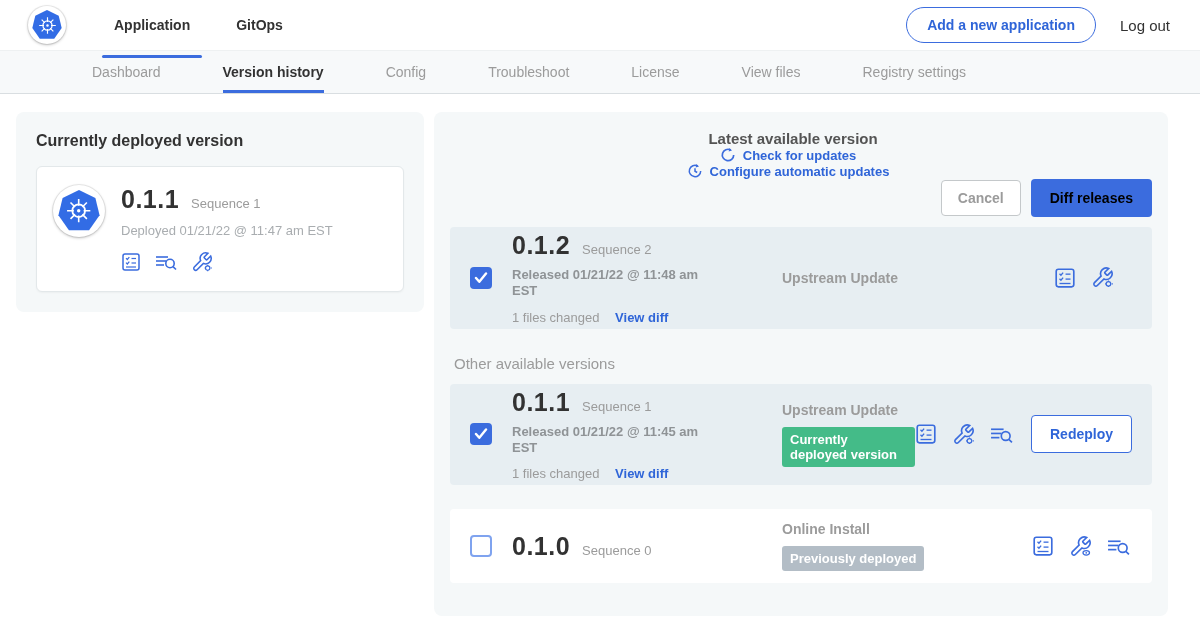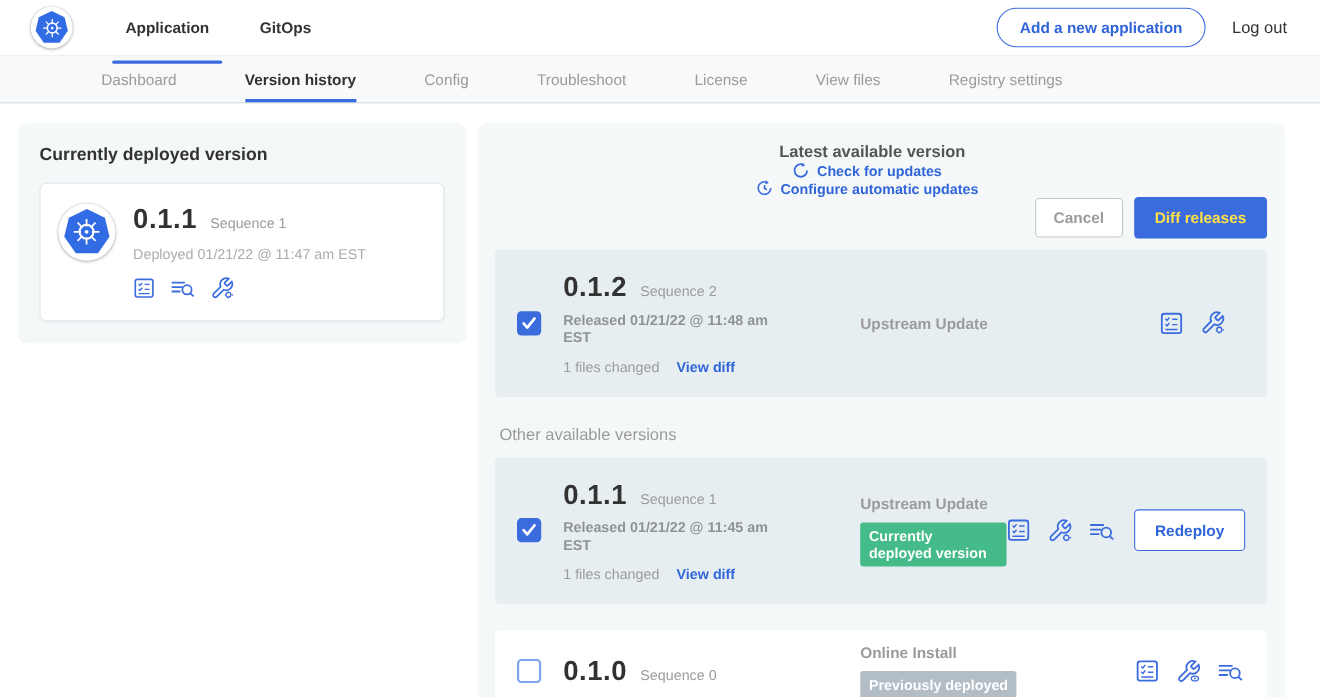--- a/index.html
+++ b/index.html
@@ -47,23 +47,23 @@
   .icon { display:inline-flex; cursor:pointer; color:#3b6cde; }
   
   .right-panel { flex:1; padding:12px 16px 16px; min-height:504px; }
   .vh-header { display:flex; align-items:center; padding:6px 0 10px;flex-direction:column; }
   .vh-title { font-size:15px; font-weight:700; color:#545454; margin-right:16px; }
   .vh-link { display:flex; align-items:center; gap:7px; color:#2f65d8; font-size:13px; font-weight:700; cursor:pointer; margin-right:26px; }
   .vh-buttons { margin-left:auto; display:flex; align-items:center; gap:10px; }
   .btn { border-radius:4px; font-weight:700; font-size:14px; padding:9px 16px; border:1px solid transparent;
          cursor:pointer; font-family:inherit; }
   .btn-gray-outline { background:#fff; border-color:#c4c8ca; color:#9b9b9b; }
-  .btn-primary { background:#3b6cde; color:#fde047; padding:10px 18px; }
+  .btn-primary { background:#3b6cde; color:#000000; padding:10px 18px; }
   .btn-blue-outline { background:#fff; border-color:#3b6cde; color:#2f65d8; padding:10px 18px; }
-  .version-row { display:flex; align-items:center; border-radius:4px; padding:20px 20px; }
+  .version-row { display:flex; align-items:center; border-radius:4px; padding:4px 20px; }
   .row-blue { background:#e7eef2; }
   .row-white { background:#fff; padding:12px 20px; }
   .cbx { width:22px; height:22px; border-radius:4px; flex:0 0 22px; margin-right:20px; cursor:pointer;
          display:flex; align-items:center; justify-content:center; }
   .cbx.checked { background:#3b6cde; }
   .cbx.unchecked { background:#fff; border:2px solid #7fa3ef; }
   .ver-col { width:212px; flex:0 0 212px; }
   .released { margin-top:7px; font-size:13px; font-weight:700; color:#8f9396; width:196px; line-height:1.25; }
   .files-line { margin-top:10px; font-size:13px; color:#9b9b9b; }
   .view-diff { color:#2f65d8; font-weight:700; margin-left:12px; cursor:pointer; }

